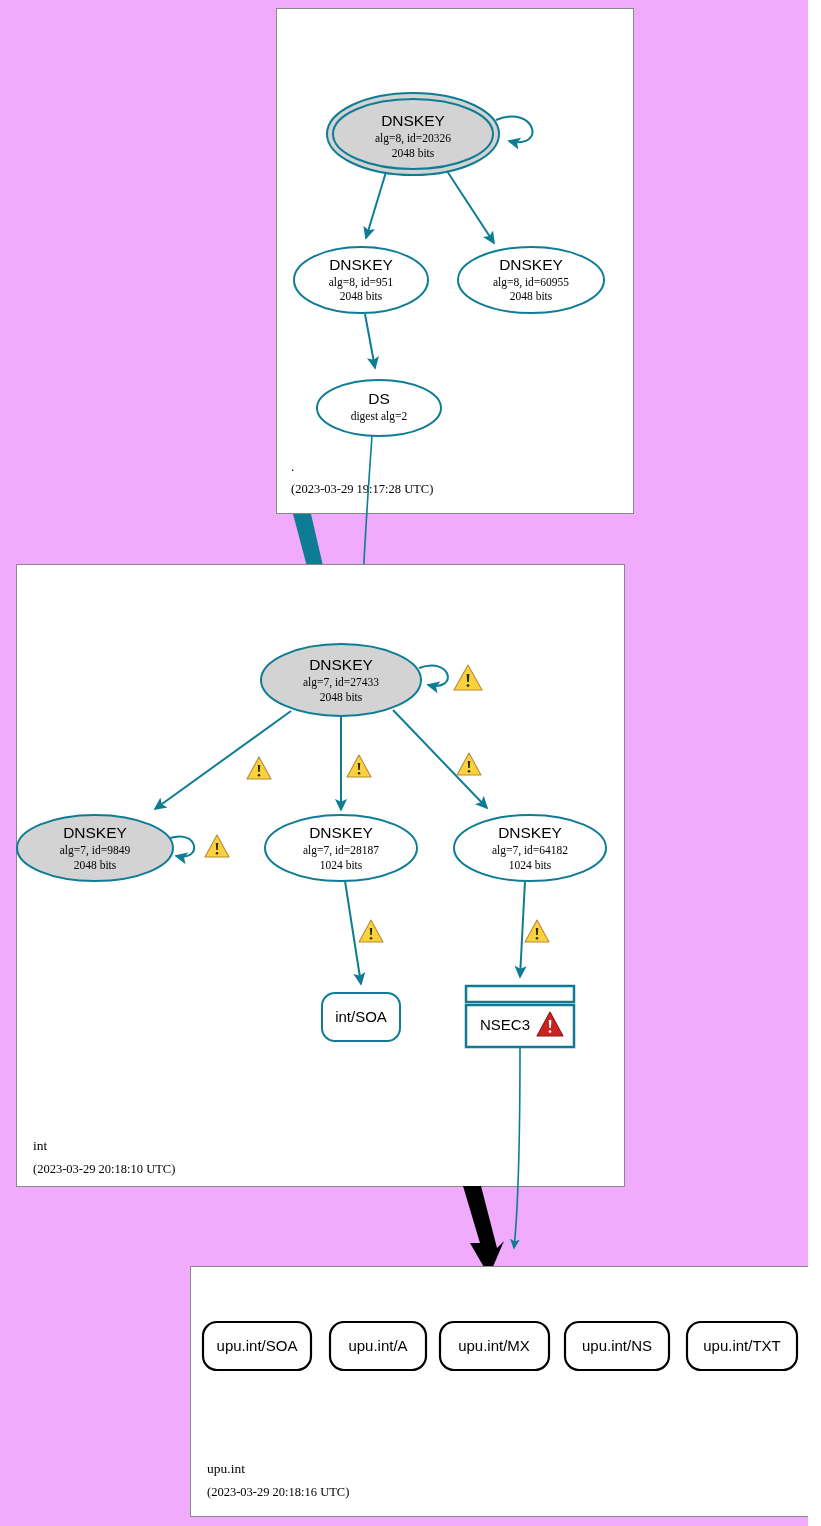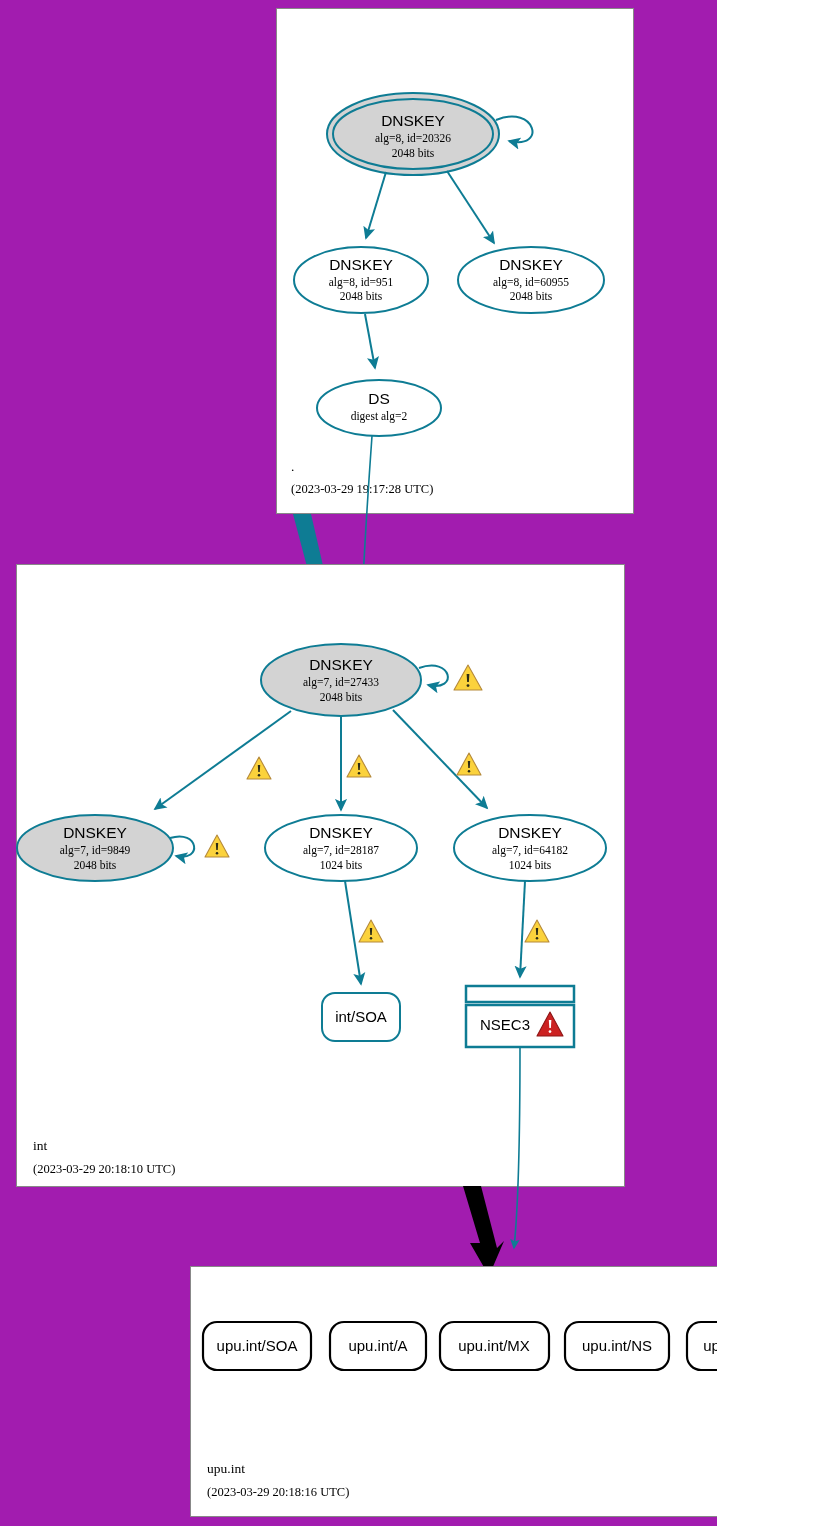--- a/index.html
+++ b/index.html
@@ -2,23 +2,23 @@
 <html><head>
 <meta charset="utf-8">
 <style>
   html, body {
     margin: 0;
     padding: 0;
     background: #ffffff;
   }
   #stage {
     position: relative;
-    width: 717px;
+    width: 808px;
     height: 1526px;
-    background: #a21caf;
+    background: #f0abfc;
     font-family: "Liberation Sans", sans-serif;
     overflow: hidden;
   }
   svg#graph {
     position: absolute;
     top: 0;
     left: 0;
     width: 821px;
     height: 1526px;
     display: block;

